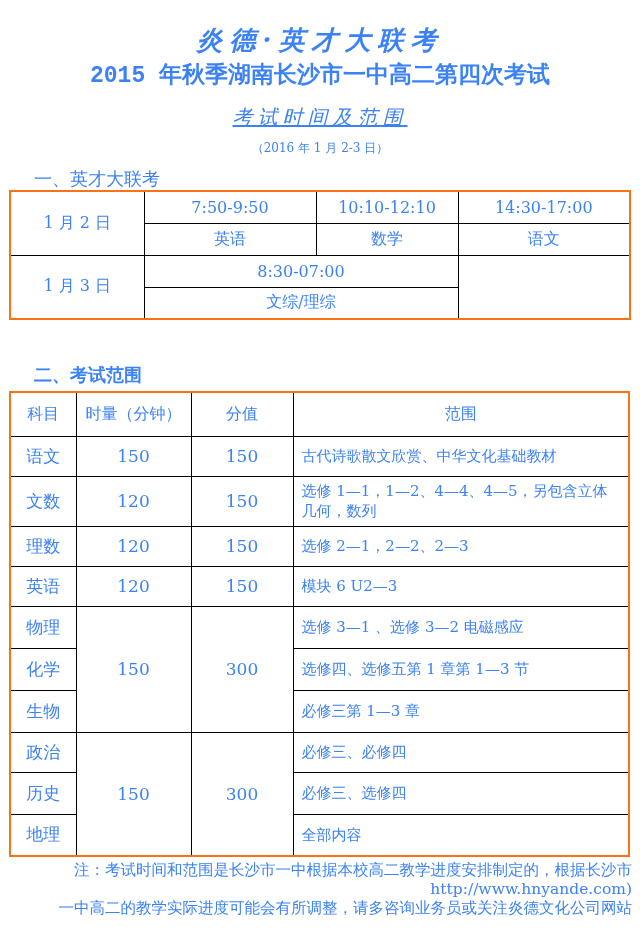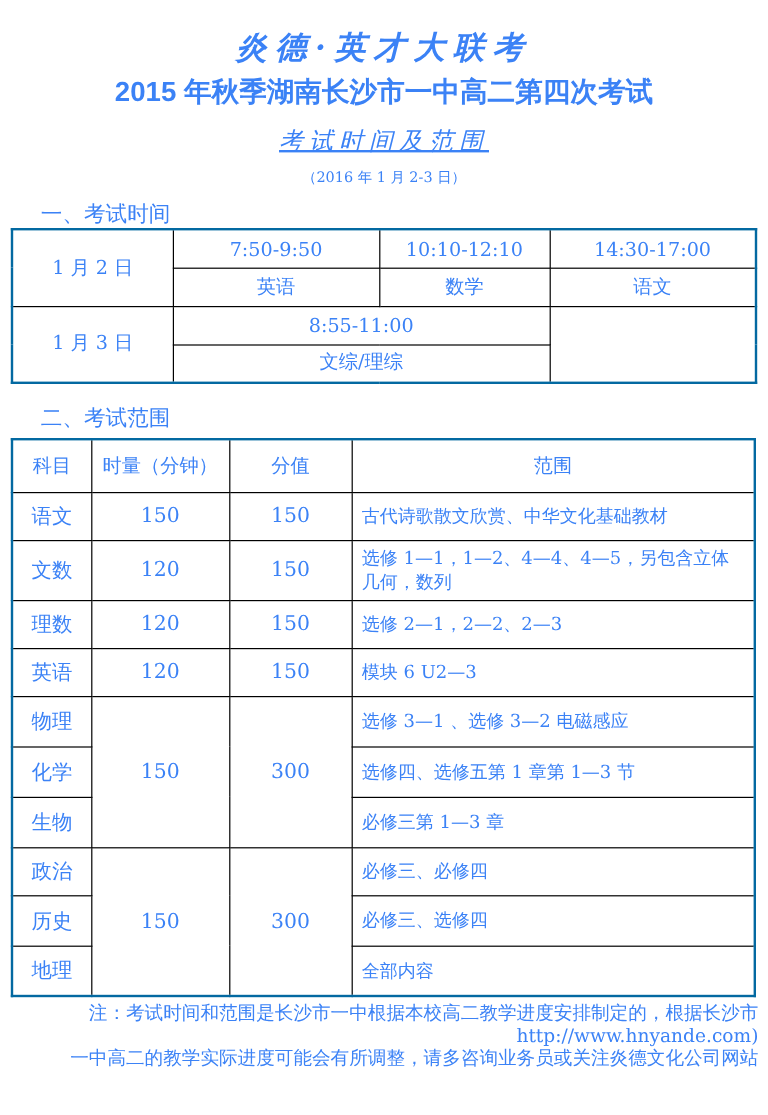--- a/index.html
+++ b/index.html
@@ -22,21 +22,21 @@
     font-style: italic;
     font-weight: 600;
     letter-spacing: 7px;
   }
   .title-main {
     text-align: center;
     font-size: 23px;
     line-height: 32px;
     margin-top: 2px;
     font-weight: bold;
-    font-family: Liberation Sans, sans-serif;
+    font-family: Liberation Mono, monospace;
   }
   .title-sub {
     text-align: center;
     font-size: 20px;
     line-height: 30px;
     margin-top: 10px;
     font-style: italic;
     letter-spacing: 5px;
     text-decoration: underline;
   }
@@ -45,26 +45,26 @@
     font-size: 12px;
     line-height: 24px;
     margin-top: 4px;
   }
   .section-heading {
     font-size: 18px;
     line-height: 22px;
     margin-left: 34px;
     margin-top: 8px;
   }
-  .section-heading.second { margin-top: 18px; }
+  .section-heading.second { margin-top: 44px; font-weight: bold; }
   table {
     border-collapse: collapse;
     table-layout: fixed;
     margin-left: 9px;
-    border: 2px solid #0369a1;
+    border: 2px solid #f97316;
     padding-left: 33px;
   }
   td {
     border: 1px solid #000;
     text-align: center;
     vertical-align: middle;
     font-size: 16px;
     overflow: hidden;
   }
   .t1 { width: 620px; }
@@ -97,21 +97,21 @@
 </head>
 <body>
 
 <div class="page">
 
   <div class="title-brand">炎德·英才大联考</div>
   <div class="title-main">2015 年秋季湖南长沙市一中高二第四次考试</div>
   <div class="title-sub">考试时间及范围</div>
   <div class="title-date">（2016 年 1 月 2-3 日）</div>
 
-  <div class="section-heading">一、考试时间</div>
+  <div class="section-heading">一、英才大联考</div>
 
   <table class="t1">
     <colgroup>
       <col style="width:134px">
         <col style="width:172px">
         <col style="width:142px">
         <col style="width:172px">
     </colgroup>
     <tbody>
         <tr>
@@ -120,21 +120,21 @@
       <td>10:10-12:10</td>
       <td>14:30-17:00</td>
     </tr>
     <tr>
       <td>英语</td>
       <td>数学</td>
       <td>语文</td>
     </tr>
     <tr>
       <td class="date-cell" rowspan="2">1 月 3 日</td>
-      <td colspan="2">8:55-11:00</td>
+      <td colspan="2">8:30-07:00</td>
       <td rowspan="2"></td>
     </tr>
     <tr>
       <td colspan="2">文综/理综</td>
     </tr>
   </tbody>
     </table>
 
   <div class="section-heading second">二、考试范围</div>
 

